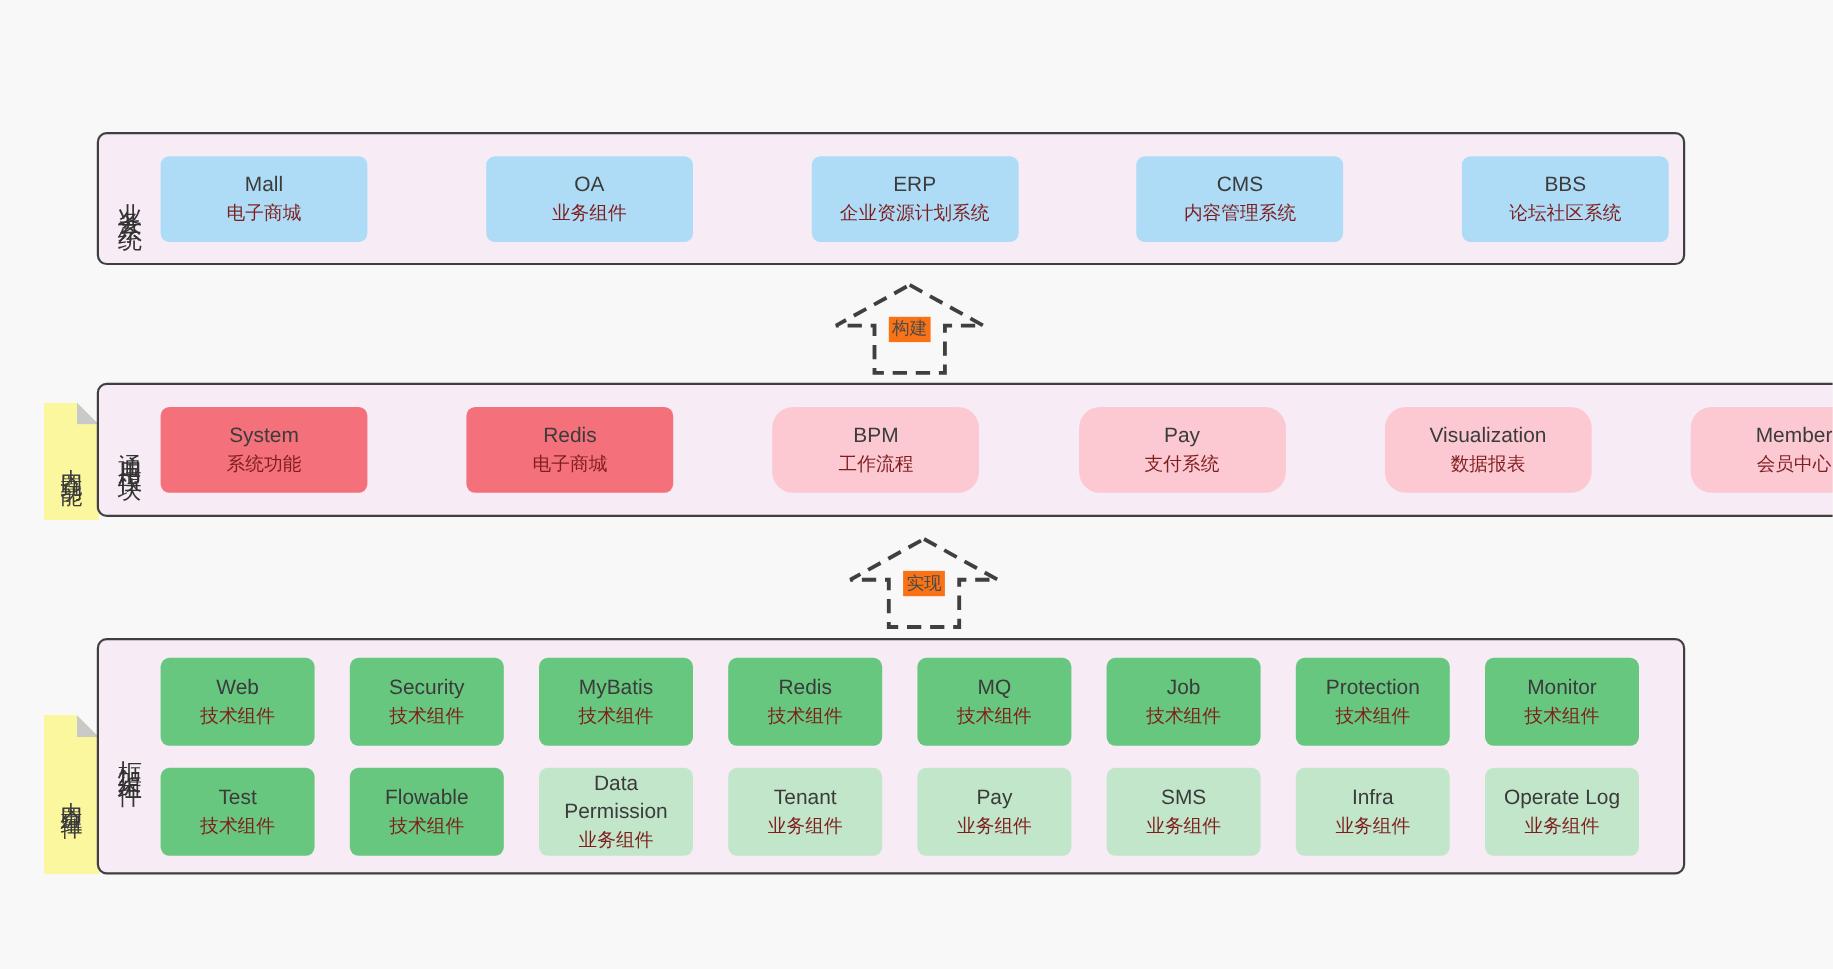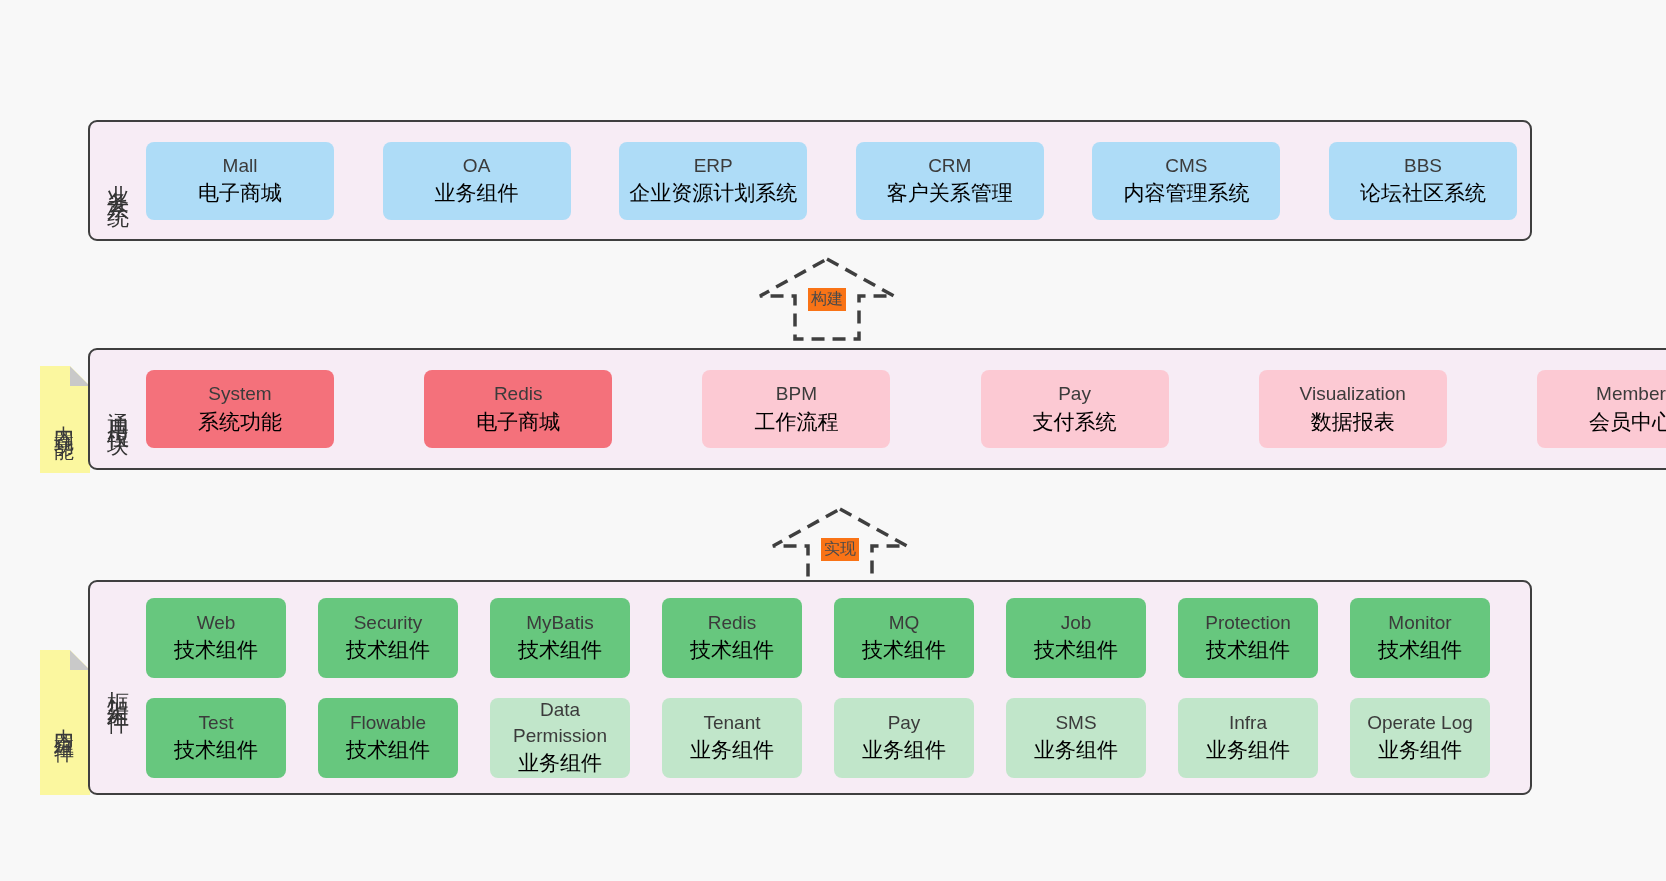--- a/index.html
+++ b/index.html
@@ -65,32 +65,32 @@
   .box{
     border-radius:8px;
     display:flex;flex-direction:column;align-items:center;justify-content:center;
     text-align:center;line-height:1.38;
     box-sizing:border-box;padding:4px 6px;
   }
   .band-top .box,.band-mid .box{width:188px;height:78px;}
   .band-bot .box{width:140px;height:80px;}
 
   .box-name{font-size:19px;color:#3b3b3b;}
-  .box-desc{font-size:21px;color:#000000;}
+  .box-desc{font-size:17px;color:#7f1d1d;}
 
   .blue{background:#aedcf7;}
   .red{background:#f4717b;}
-  .pink{background:#fcc9d3;}
+  .pink{background:#fcc9d3;border-radius:19px;}
   .green{background:#67c77e;}
   .lightgreen{background:#c1e6ca;}
 
   
   .arrow{position:absolute;z-index:2;}
   .arrow-1{left:757px;top:256px;width:140px;height:86px;}
-  .arrow-2{left:770px;top:506px;width:140px;height:86px;}
+  .arrow-2{left:770px;top:487px;width:140px;height:86px;}
   .arrow svg{display:block;width:140px;height:86px;}
   .arrow path{
     fill:none;stroke:#3f3f3f;stroke-width:3.5;
     stroke-dasharray:13 8;stroke-linejoin:miter;
   }
   .arrow-label{
     position:absolute;left:50%;top:32px;transform:translateX(-50%);
     background:#f97316;padding:1px 3px;
     font-size:16px;color:#4a4a4a;white-space:nowrap;
   }
@@ -118,24 +118,20 @@
             <div class="box-name">Mall</div>
             <div class="box-desc">电子商城</div>
           </div>
           <div class="box blue">
             <div class="box-name">OA</div>
             <div class="box-desc">业务组件</div>
           </div>
           <div class="box blue">
             <div class="box-name">ERP</div>
             <div class="box-desc">企业资源计划系统</div>
-          </div>
-          <div class="box blue">
-            <div class="box-name">CRM</div>
-            <div class="box-desc">客户关系管理</div>
           </div>
           <div class="box blue">
             <div class="box-name">CMS</div>
             <div class="box-desc">内容管理系统</div>
           </div>
           <div class="box blue">
             <div class="box-name">BBS</div>
             <div class="box-desc">论坛社区系统</div>
           </div>
         </div>

